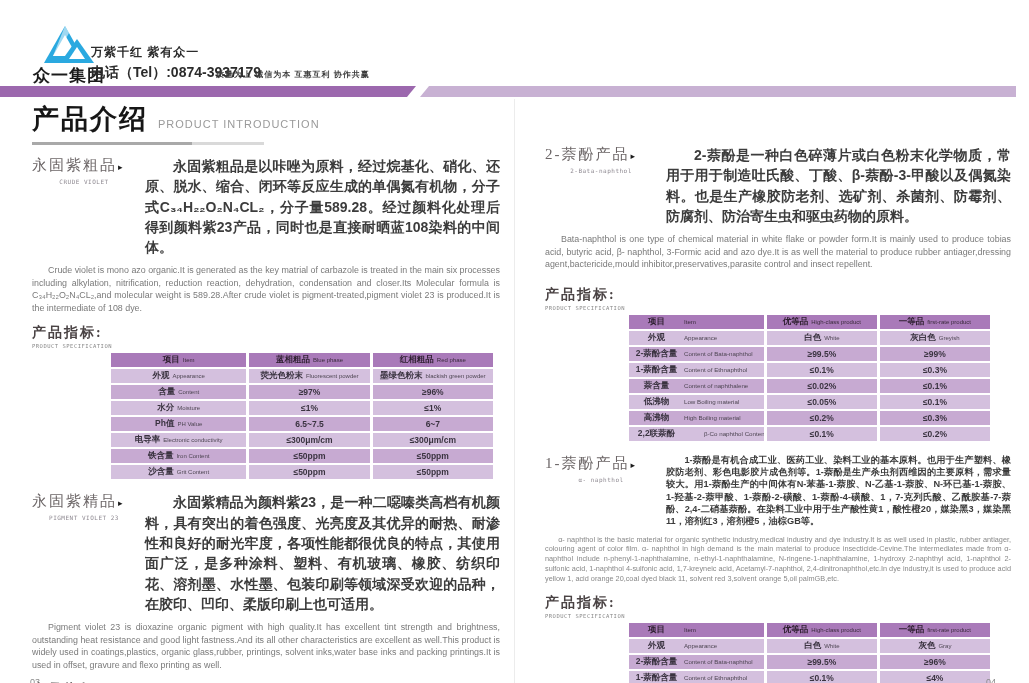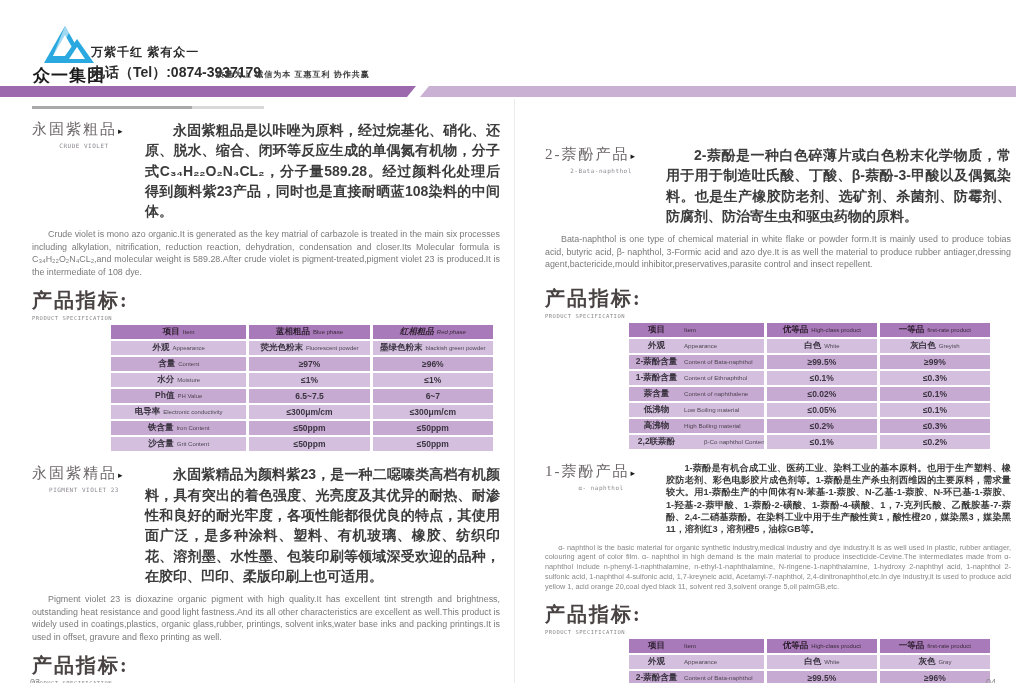--- a/index.html
+++ b/index.html
@@ -40,21 +40,21 @@
   .pt-cn{font-family:"Liberation Serif",serif;font-size:15px;color:#6c6667;letter-spacing:2px;white-space:nowrap;}
   .pt-arrow{font-size:9px;color:#1a1a1a;margin-left:1px;}
   .pt-en{font-family:"DejaVu Sans Mono",monospace;font-size:6px;color:#8f8a92;letter-spacing:.5px;margin-top:3px;text-align:center;white-space:nowrap;}
   .desc-cn{flex:1;margin:0;font-size:14px;font-weight:600;color:#3c3c3c;line-height:1.45;
            text-align:justify;text-indent:2em;}
   .desc-cn.small{font-size:9.2px;line-height:1.34;}
   .desc-en{margin:7px 0 0 0;font-size:8.9px;color:#7a7a7a;line-height:1.4;text-align:justify;text-indent:1.8em;}
   .desc-en.small{font-size:7.3px;line-height:1.35;color:#888;}
 
   .spec-label{margin-top:9px;}
-  .sl-cn{font-family:"Liberation Serif",serif;font-size:20px;font-weight:bold;color:#4a4344;letter-spacing:2px;}
+  .sl-cn{font-family:"Liberation Serif",serif;font-size:14px;font-weight:bold;color:#4a4344;letter-spacing:2px;}
   .sl-en{font-family:"DejaVu Sans Mono",monospace;font-size:5.5px;color:#8a8a8a;letter-spacing:.5px;margin-top:1px;}
 
   
   .spec-table{display:flex;flex-direction:column;gap:2px;margin-top:4px;}
   .t1{margin-left:50px;width:411px;}
   .t2{margin-left:48px;width:362px;}
   .t3,.t4{margin-left:55px;width:390px;}
   .trow{display:flex;gap:3px;padding-left:29px;}
   .cell{box-sizing:border-box;display:flex;align-items:center;justify-content:center;
         padding:1px 4px;min-height:12.5px;background:#d4c0de;overflow:hidden;}
@@ -101,20 +101,24 @@
 
   <div class="bar">
     <div class="bar-dark"></div>
     <div class="bar-light"></div>
   </div>
 
   <div class="v-divider"></div>
 
   <div class="col col-left">
 
+    <div class="intro-row">
+      <h1 class="intro-cn">产品介绍</h1>
+      <span class="intro-en">PRODUCT INTRODUCTION</span>
+    </div>
     <div class="intro-underline"></div>
 
     <div class="head-row">
       <div class="prod-title">
         <div class="pt-cn"><span>永固紫粗品</span><span class="pt-arrow">▸</span></div>
         <div class="pt-en">CRUDE VIOLET</div>
       </div>
       <p class="desc-cn">永固紫粗品是以咔唑为原料，经过烷基化、硝化、还原、脱水、缩合、闭环等反应生成的单偶氮有机物，分子式C₃₄H₂₂O₂N₄CL₂，分子量589.28。经过颜料化处理后得到颜料紫23产品，同时也是直接耐晒蓝108染料的中间体。</p>
     </div>
     <p class="desc-en">Crude violet is mono azo organic.It is generated as the key matrial of carbazole is treated in the main six processes including alkylation, nitrification, reduction reaction, dehydration, condensation and closer.Its Molecular formula is C₃₄H₂₂O₂N₄CL₂,and molecular weight is 589.28.After crude violet is pigment-treated,pigment violet 23 is produced.It is the intermediate of 108 dye.</p>
@@ -126,21 +130,21 @@
     <div class="spec-table t1">
         <div class="trow thead">
           <div class="cell m-ce head" style="flex: 1 1 36%;">
             <span class="zh">项目</span>
             <span class="en">Item</span>
           </div>
           <div class="cell m-ce head" style="flex: 1 1 32%;">
             <span class="zh">蓝相粗品</span>
             <span class="en">Blue phase</span>
           </div>
-          <div class="cell m-ce head" style="flex: 1 1 32%; font-style: italic;">
+          <div class="cell m-ce head" style="flex: 1 1 32%;">
             <span class="zh">红相粗品</span>
             <span class="en">Red phase</span>
           </div>
         </div>
         <div class="trow odd">
           <div class="cell m-ce" style="flex: 1 1 36%;">
             <span class="zh">外观</span>
             <span class="en">Appearance</span>
           </div>
           <div class="cell m-ce" style="flex: 1 1 32%;">

